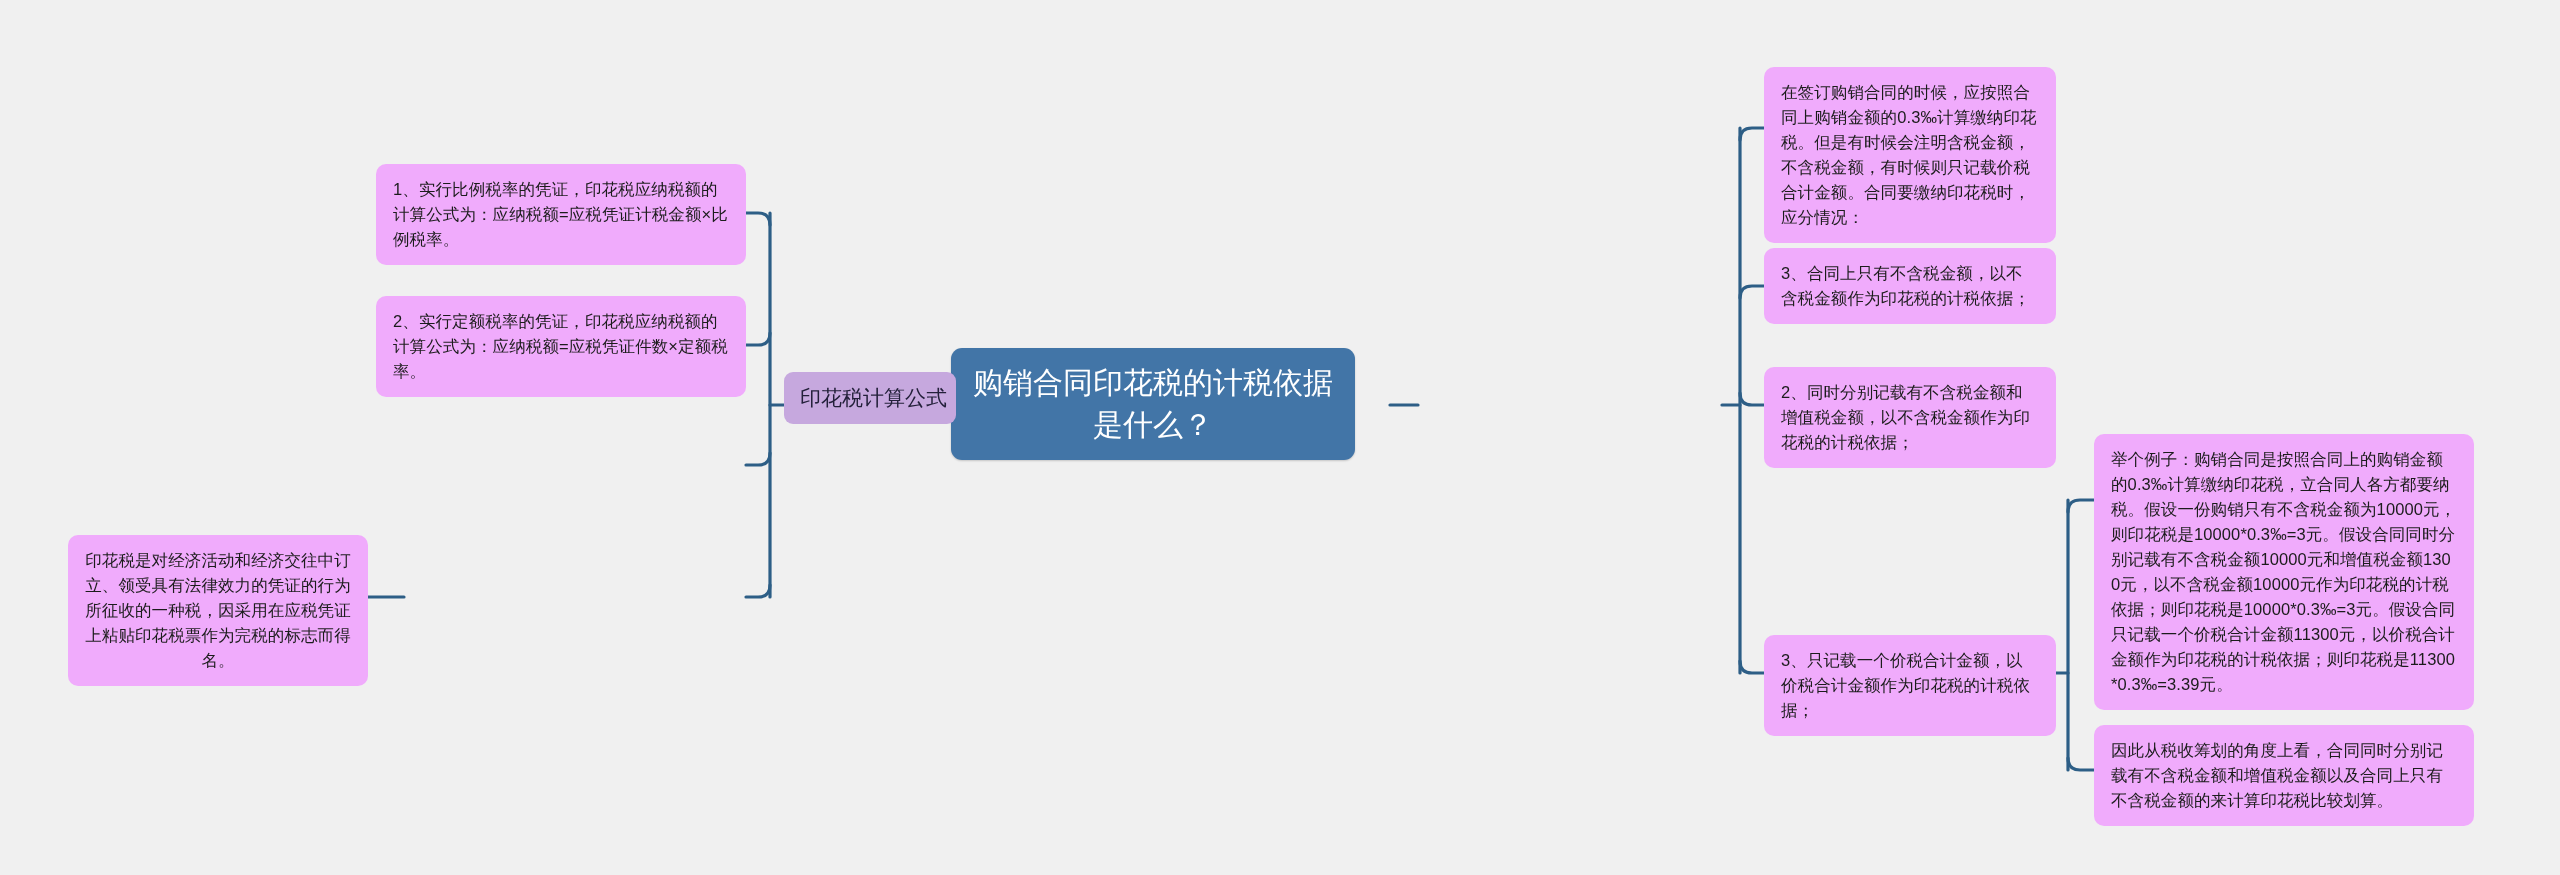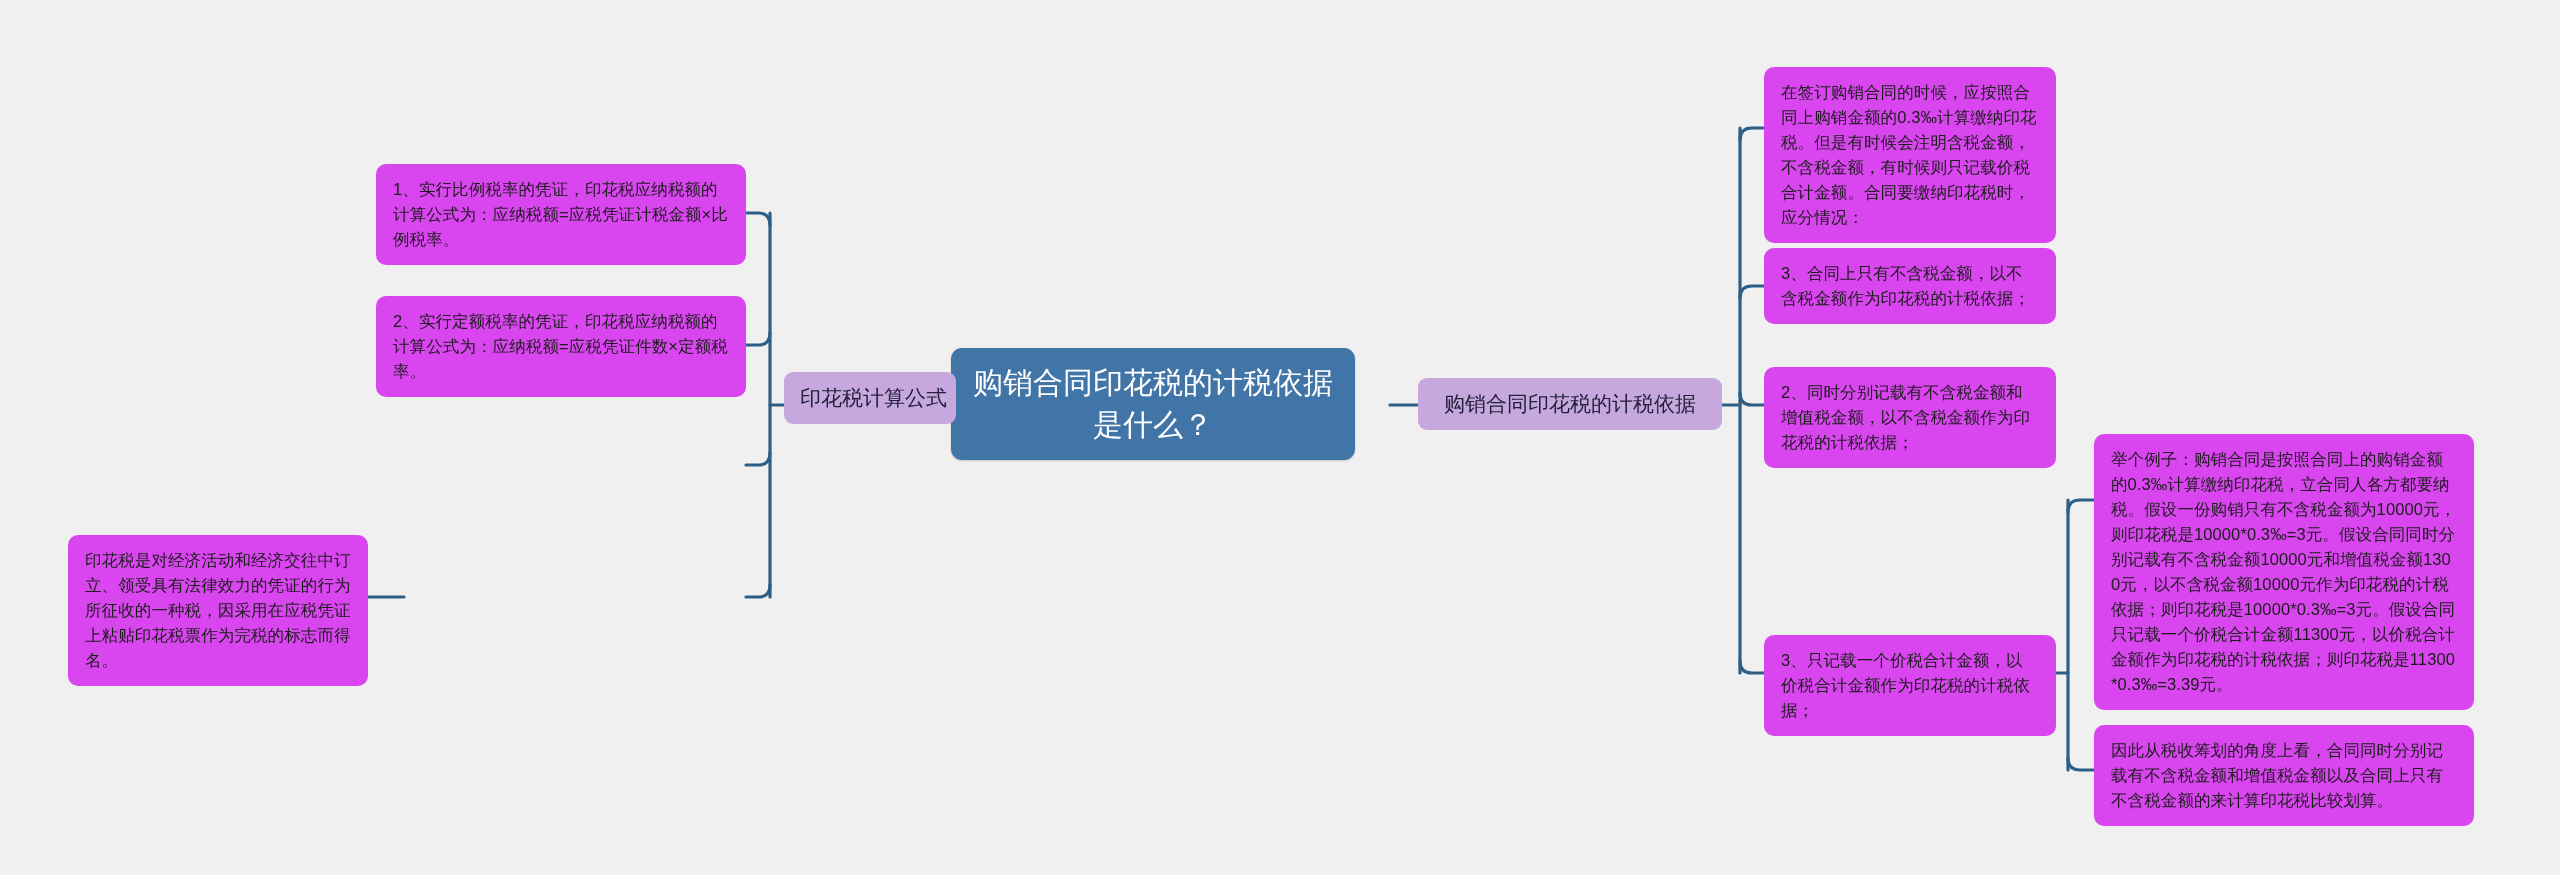--- a/index.html
+++ b/index.html
@@ -25,21 +25,21 @@
     height: 875px;
     pointer-events: none;
   }
   .node {
     position: absolute;
     box-sizing: border-box;
     border-radius: 10px;
   }
   
   .leaf {
-    background: #d946ef;
+    background: #f0abfc;
     color: #1c1c1c;
     font-size: 16.5px;
     line-height: 25px;
     padding: 13px 17px 13px 17px;
     letter-spacing: 0.1px;
     text-align: left;
     word-break: break-all;
   }
   
   .branch {
@@ -103,35 +103,32 @@
   </svg>
 
   <div class="node root" style="left:951px; top:348px; width:404px;">
     <span>购销合同印花税的计税依据是什么？</span>
   </div>
 
   <div class="node branch" style="left:784px; top:372px; width:172px;">
     <span>印花税计算公式</span>
   </div>
 
-  <div class="node branch" style="left:1418px; top:378px; width:304px;">
-    <span>购销合同印花税的计税依据</span>
-  </div>
 
   <div class="node leaf" style="left:376px; top:164px; width:370px;">
     <span>1、实行比例税率的凭证，印花税应纳税额的计算公式为：应纳税额=应税凭证计税金额×比例税率。</span>
   </div>
 
   <div class="node leaf" style="left:376px; top:296px; width:370px;">
     <span>2、实行定额税率的凭证，印花税应纳税额的计算公式为：应纳税额=应税凭证件数×定额税率。</span>
   </div>
 
 
 
-  <div class="node leaf" style="left:68px; top:535px; width:300px;">
+  <div class="node leaf" style="left:68px; top:535px; width:300px;text-align:center;">
     <span>印花税是对经济活动和经济交往中订立、领受具有法律效力的凭证的行为所征收的一种税，因采用在应税凭证上粘贴印花税票作为完税的标志而得名。</span>
   </div>
 
   <div class="node leaf" style="left:1764px; top:67px; width:292px;">
     <span>在签订购销合同的时候，应按照合同上购销金额的0.3‰计算缴纳印花税。但是有时候会注明含税金额，不含税金额，有时候则只记载价税合计金额。合同要缴纳印花税时，应分情况：</span>
   </div>
 
   <div class="node leaf" style="left:1764px; top:248px; width:292px;">
     <span>3、合同上只有不含税金额，以不含税金额作为印花税的计税依据；</span>
   </div>

